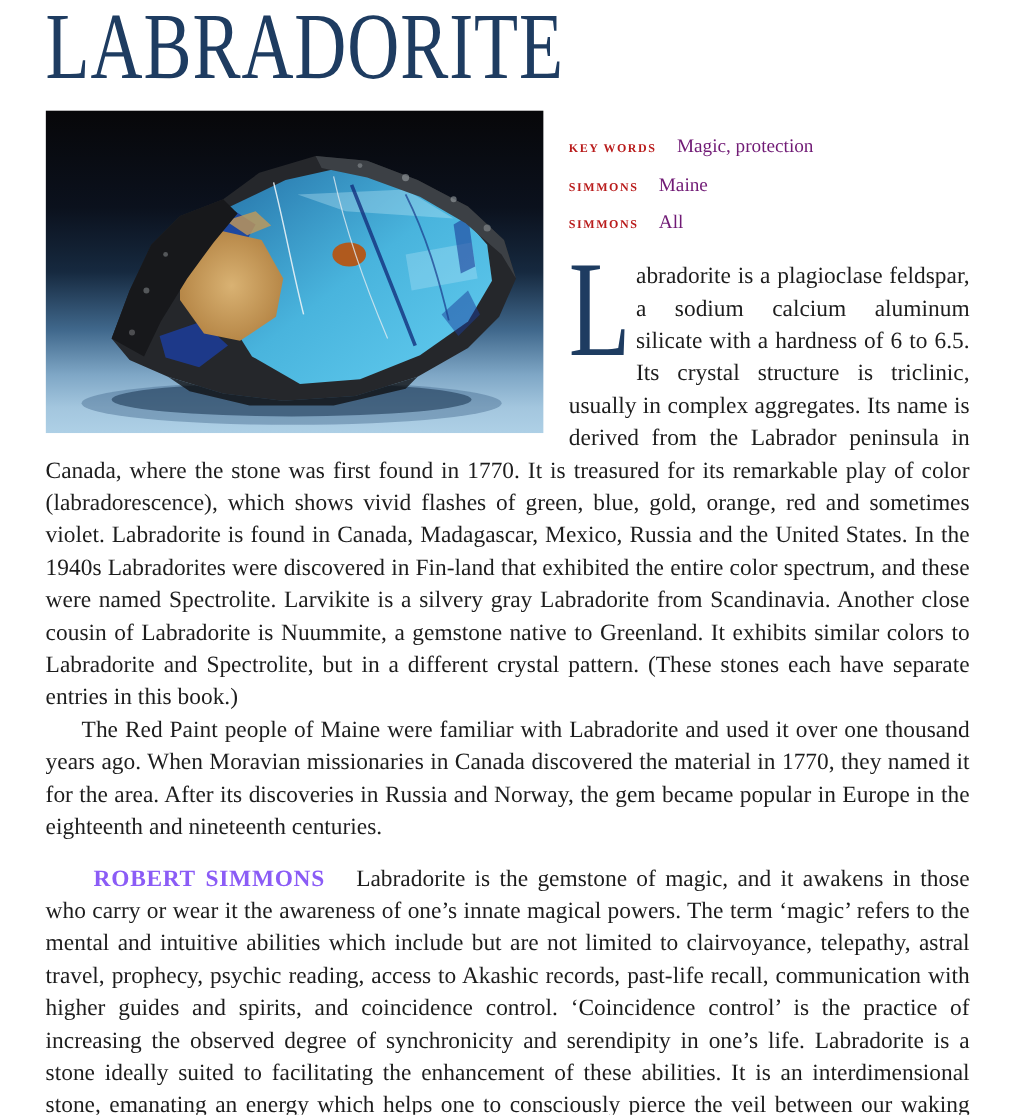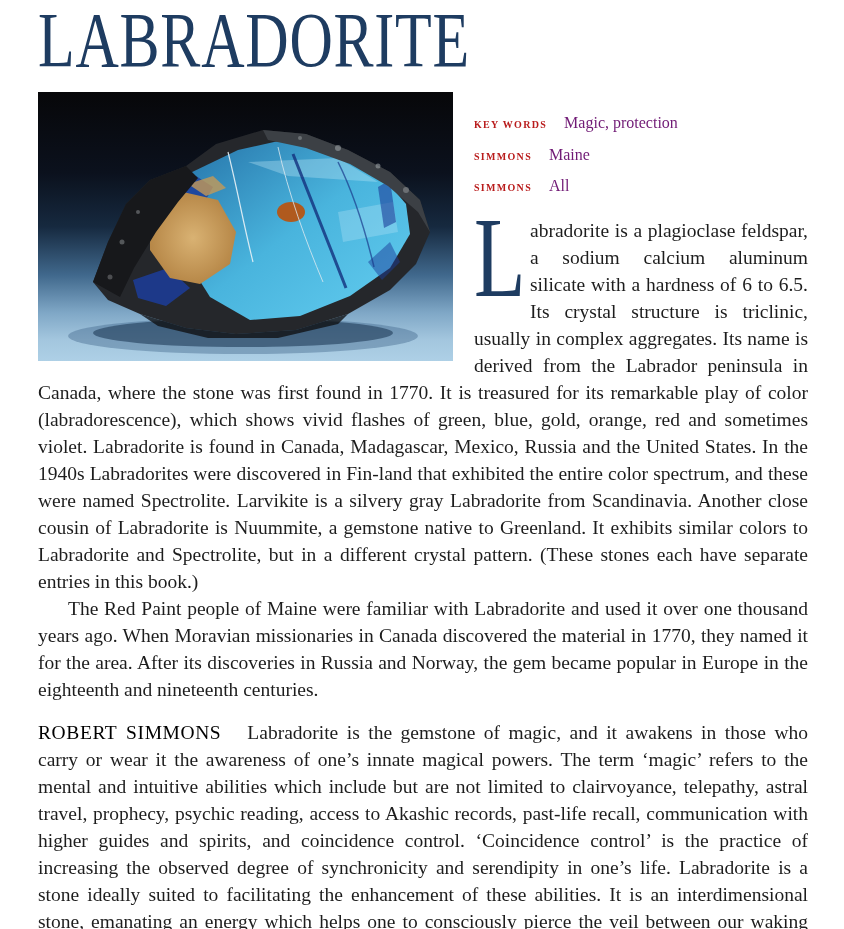--- a/index.html
+++ b/index.html
@@ -50,24 +50,25 @@
     width:52px;
     height:80px;
     margin:2px 4px 0 0;
     transform:scaleX(0.74);
     transform-origin:left top;
     position:relative;top:-4px;
   }
   .para2{text-indent:30px;}
   .para3{margin-top:16px;}
   .author-label{
-    font-weight:400;
-    color:#000000;
+    font-weight:700;
+    color:#8b5cf6;
     letter-spacing:0.6px;
     padding-right:26px;
+    margin-left:40px;
   }
 </style>
 </head>
 <body>
 
 <div class="page">
 
   <h1 class="title">LABRADORITE</h1>
 
   <div class="photo-frame">

